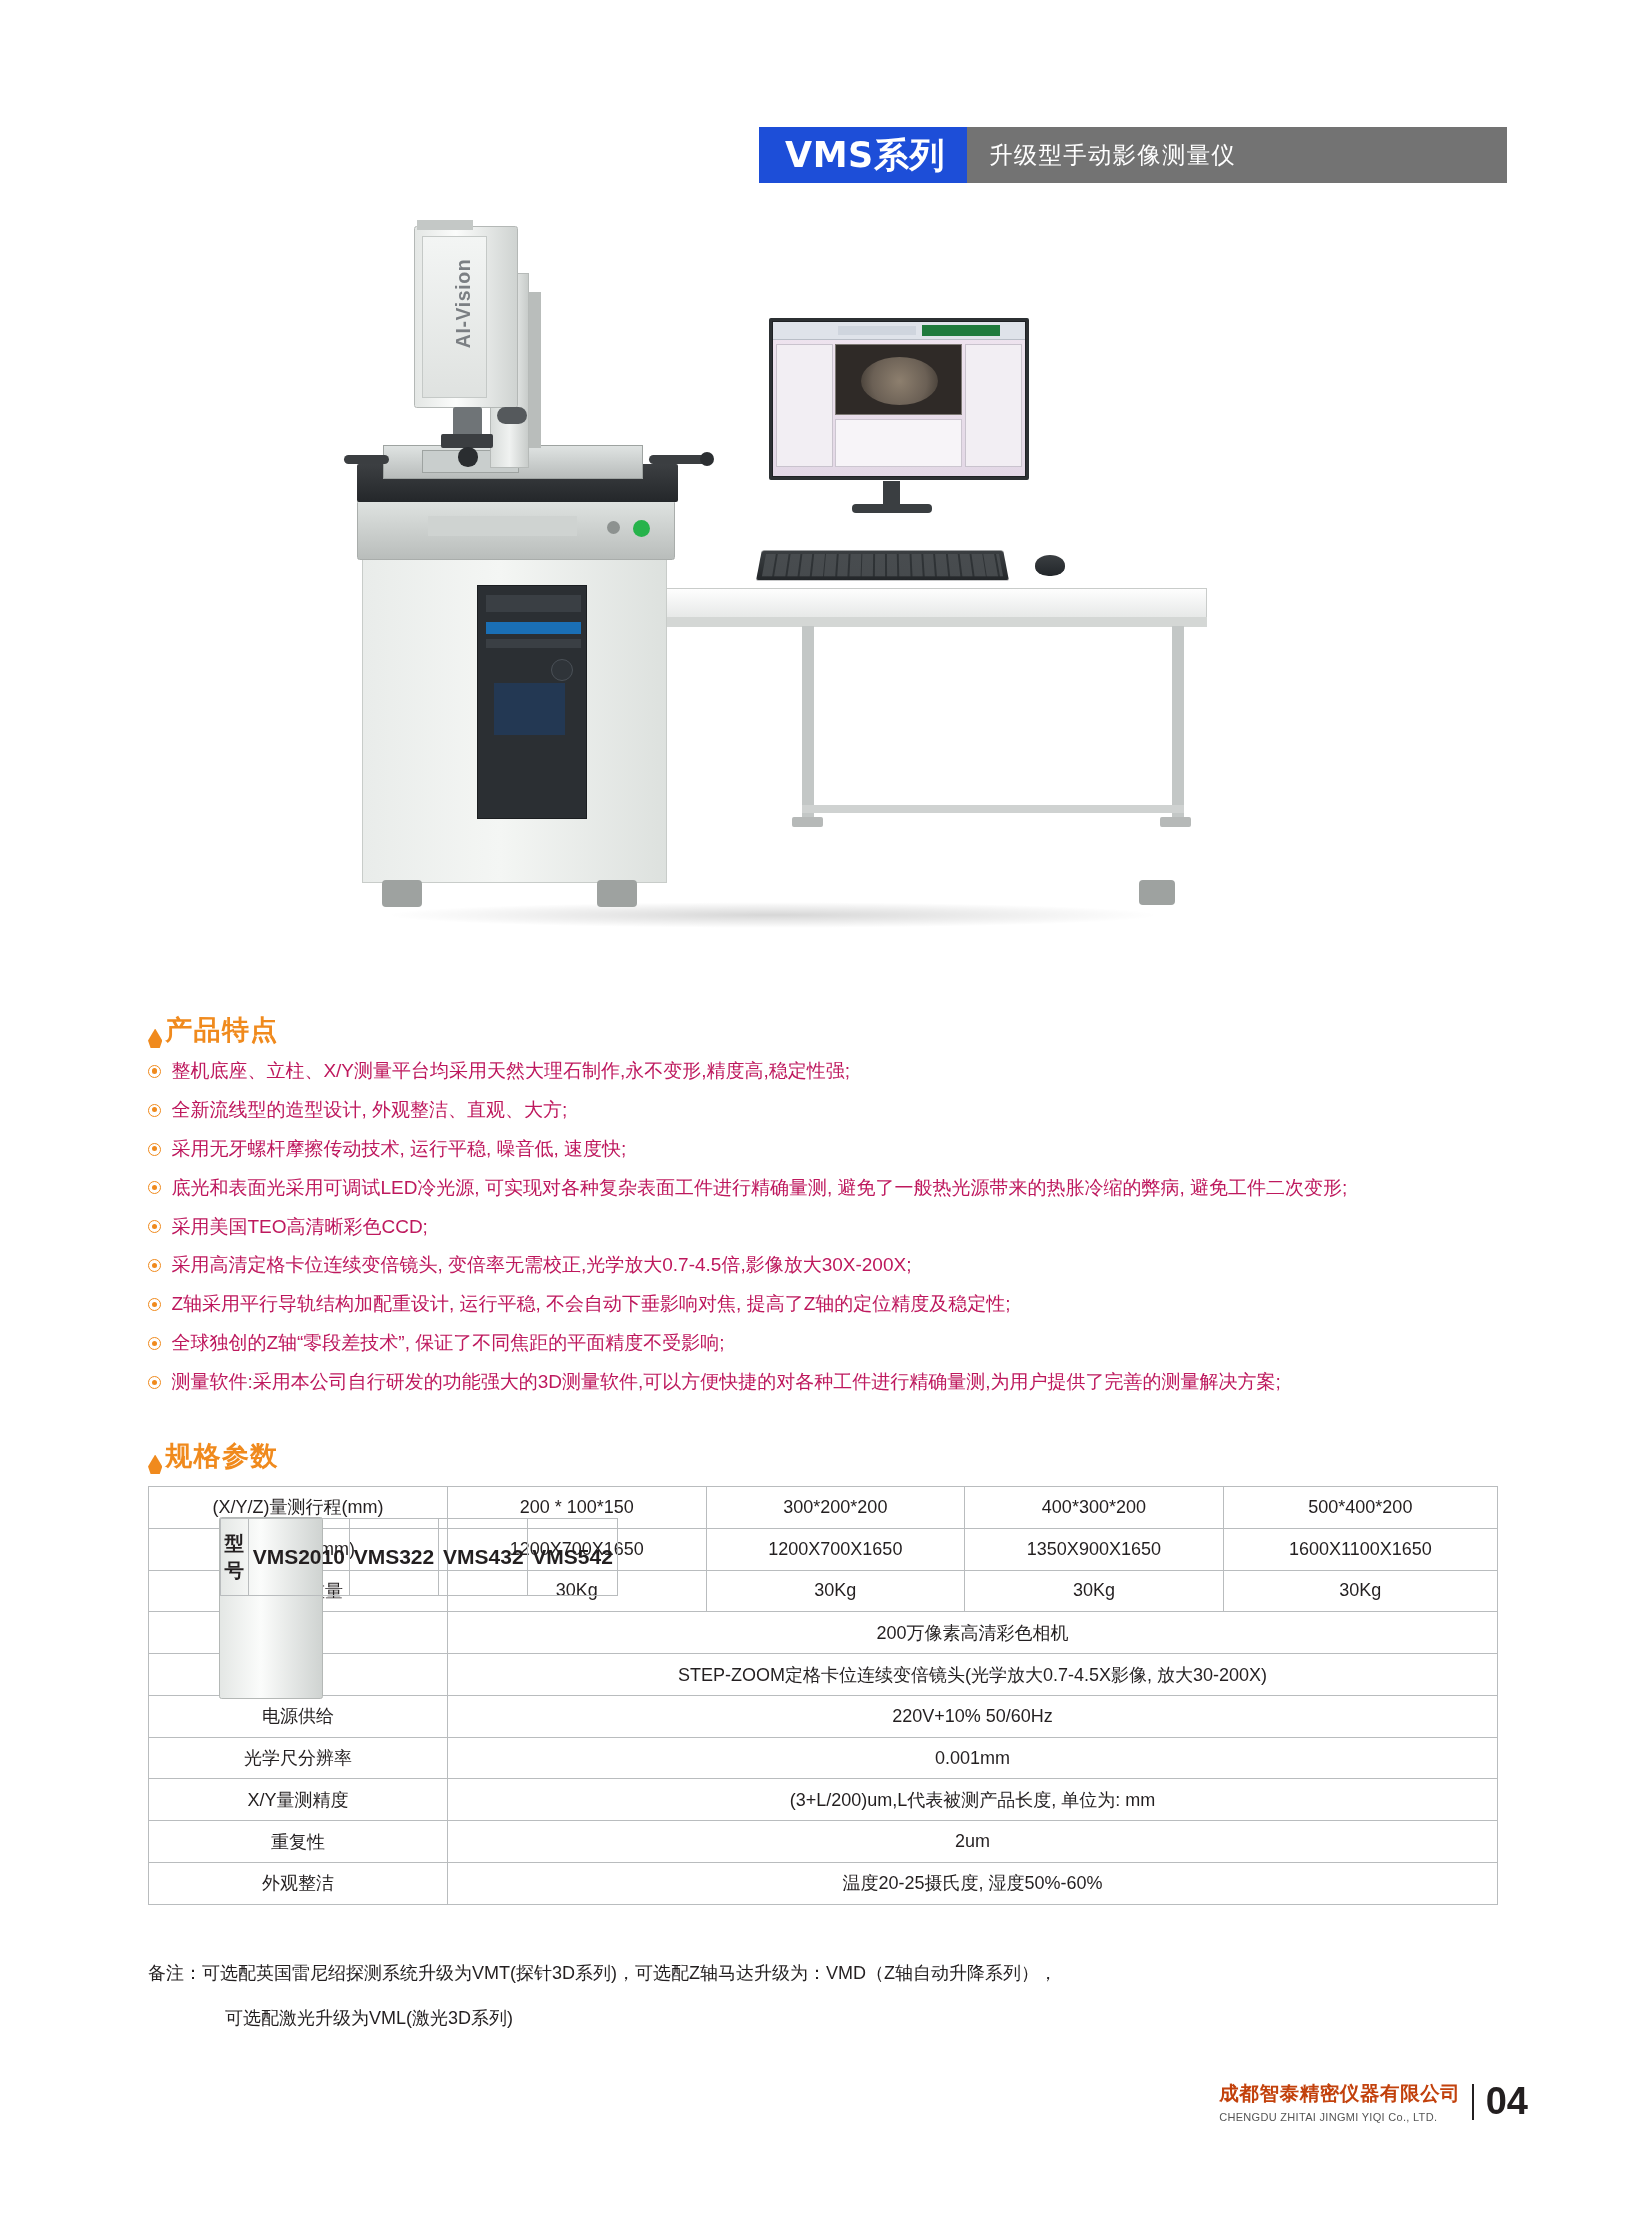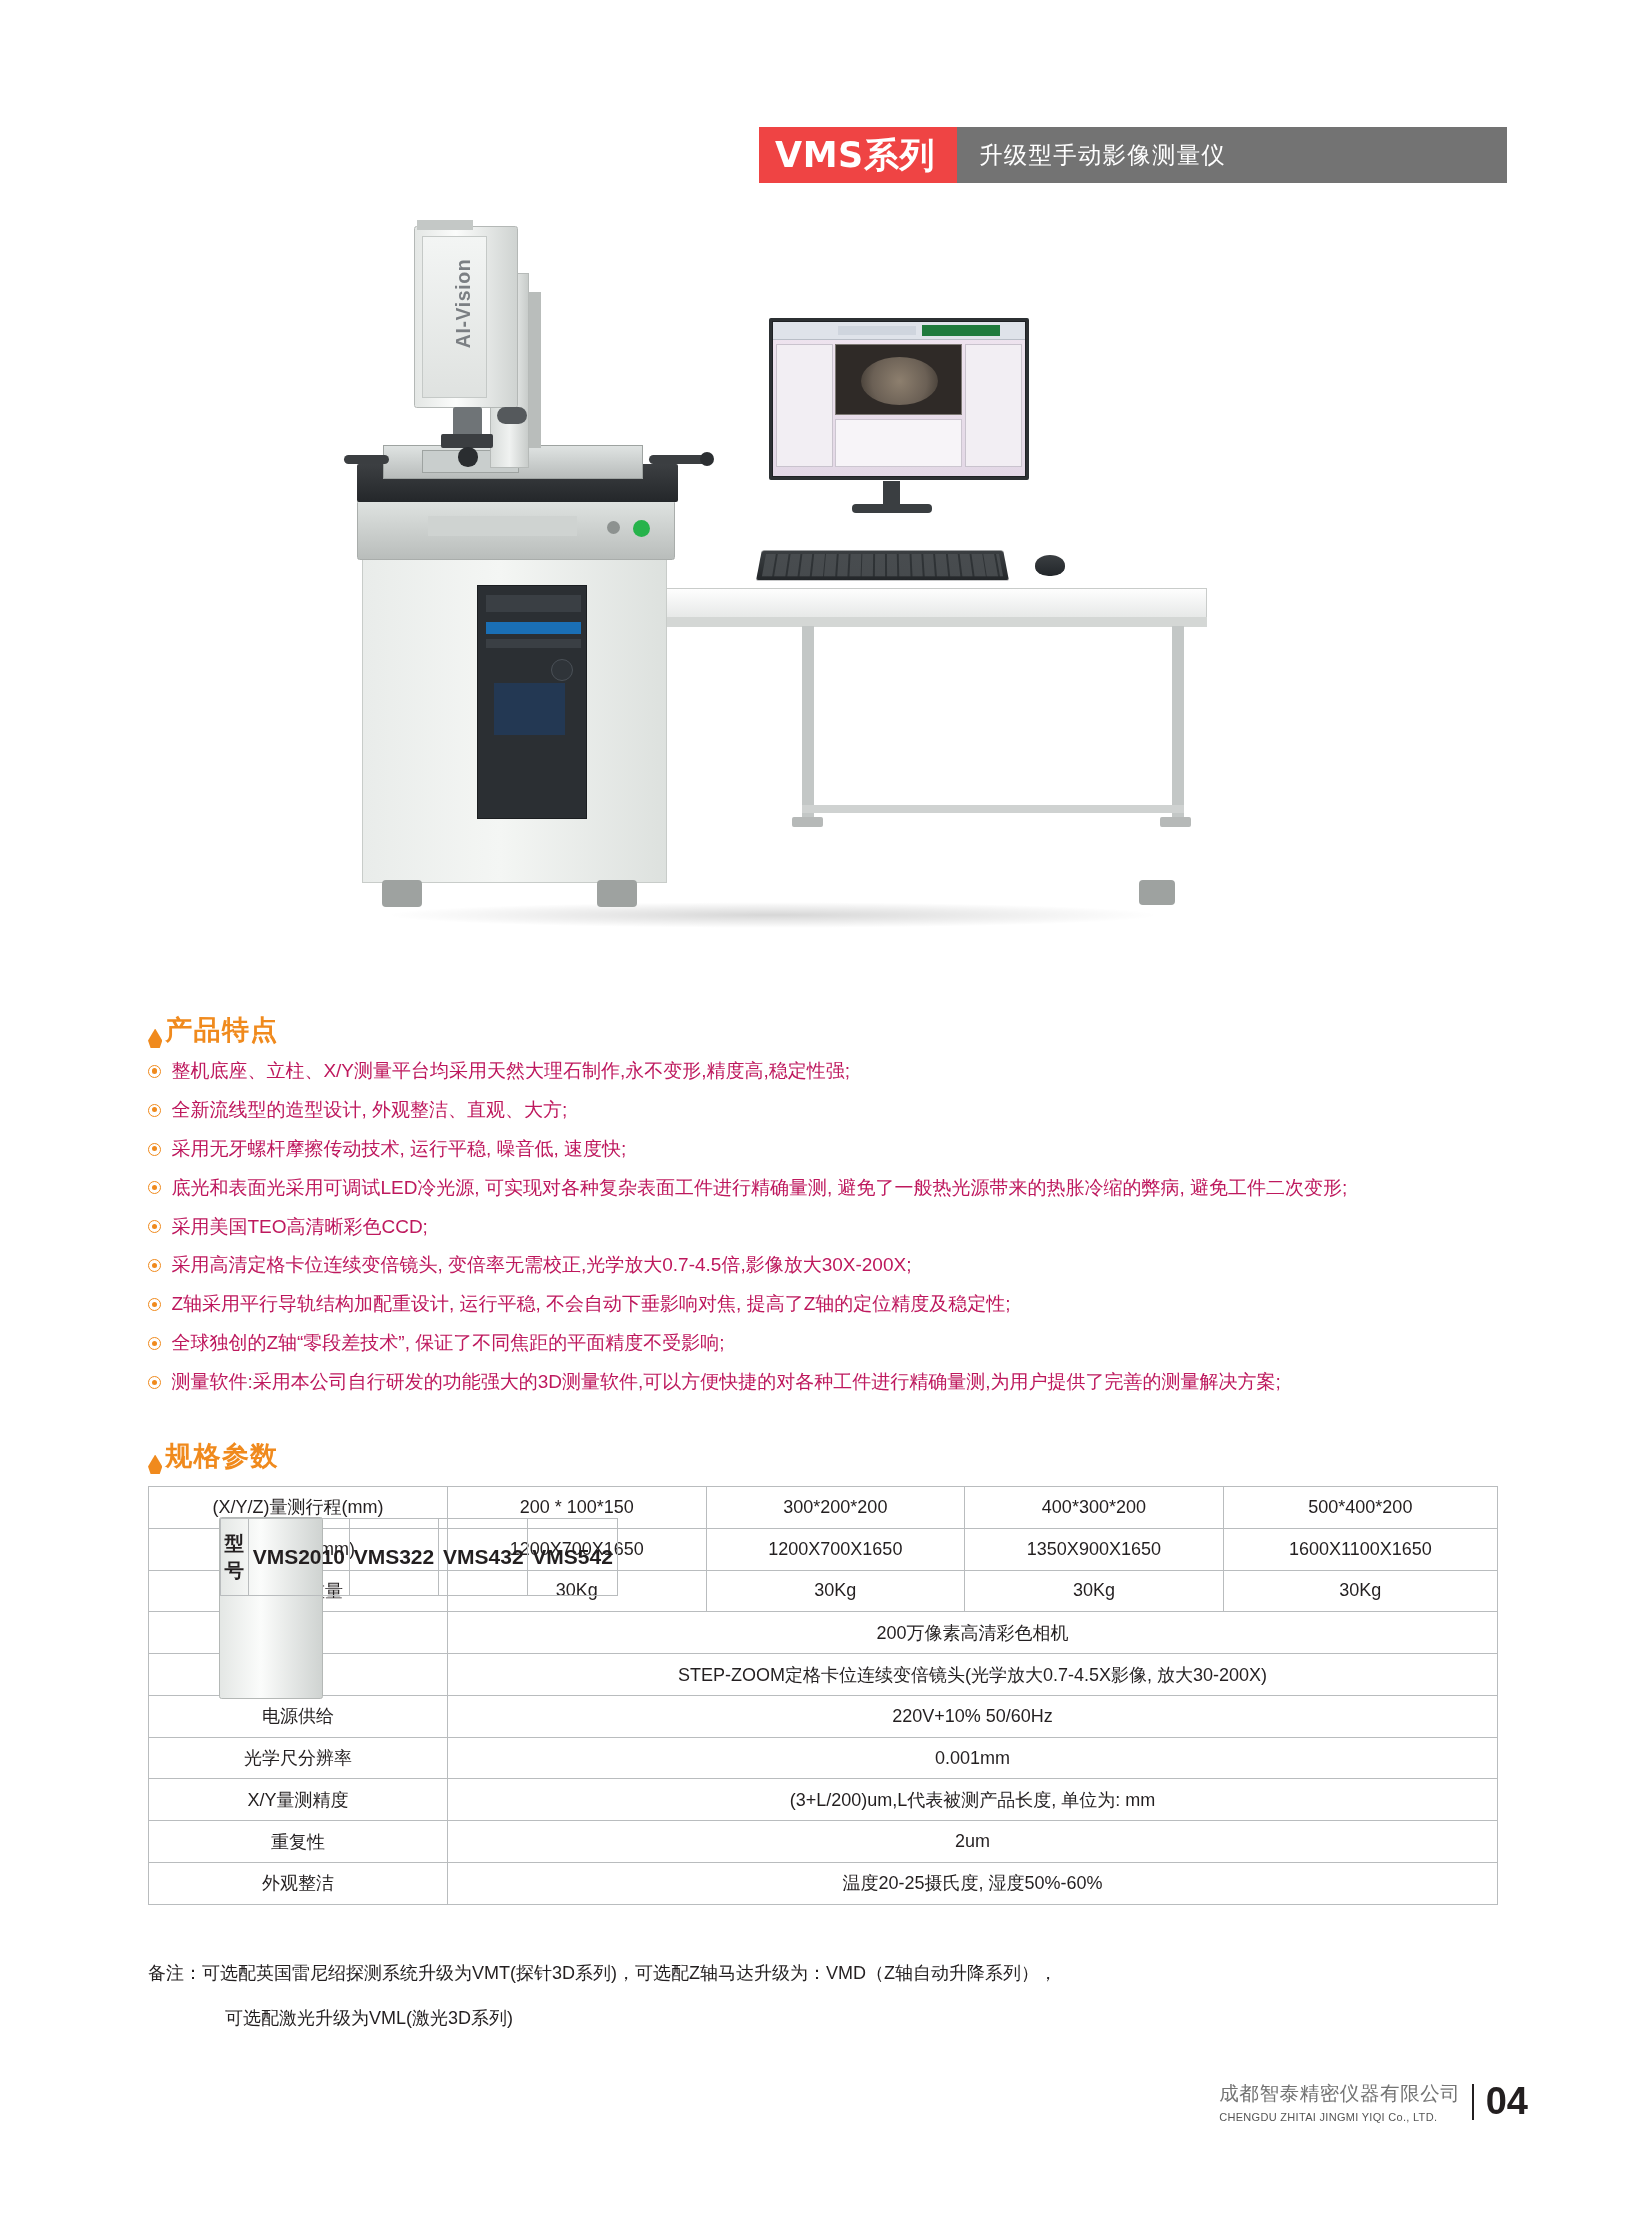--- a/index.html
+++ b/index.html
@@ -18,28 +18,28 @@
   .banner {
     position: absolute;
     top: 127px;
     left: 759px;
     width: 748px;
     height: 56px;
     display: flex;
     align-items: stretch;
   }
   .banner-left {
-    background: #ef4444;
+    background: #1d4ed8;
     color: #ffffff;
     font-size: 35px;
     font-weight: bold;
     letter-spacing: 0.6px;
     display: flex;
     align-items: center;
-    padding: 0 22px 0 16px;
+    padding: 0 22px 0 26px;
     font-family: "DejaVu Sans", sans-serif;
   }
   .banner-right {
     background: #737373;
     color: #ffffff;
     font-size: 23.4px;
     display: flex;
     align-items: center;
     padding: 0 26px 0 22px;
     flex: 1;
@@ -271,21 +271,21 @@
     position:absolute; left:148px; top:1959px; width:1363px;
     font-size: 18px; line-height:1.6;
   }
   .note .l2 { padding-left: 77px; margin-top: 16px; }
 
   
   .footer {
     position:absolute; right: 118px; top: 2080px;
     display:flex; align-items:center; gap: 11.7px;
   }
-  .footer-cn { font-size: 19.5px; font-weight:normal; color:#737373; text-align:center; letter-spacing:0.6px;}
+  .footer-cn { font-size: 19.5px; font-weight:bold; color:#c2410c; text-align:center; letter-spacing:0.6px;}
   .footer-en { font-size: 11px; color:#555; letter-spacing:0.3px; margin-top:3.9px;}
   .footer-divider { width:1.9px; height:36px; background:#231f20; }
   .footer-page { font-size: 38px; font-weight:bold; color:#231f20; }
 </style>
 </head>
 <body>
 
 <div class="banner">
   <div class="banner-left">VMS系列</div>
   <div class="banner-right">升级型手动影像测量仪</div>

